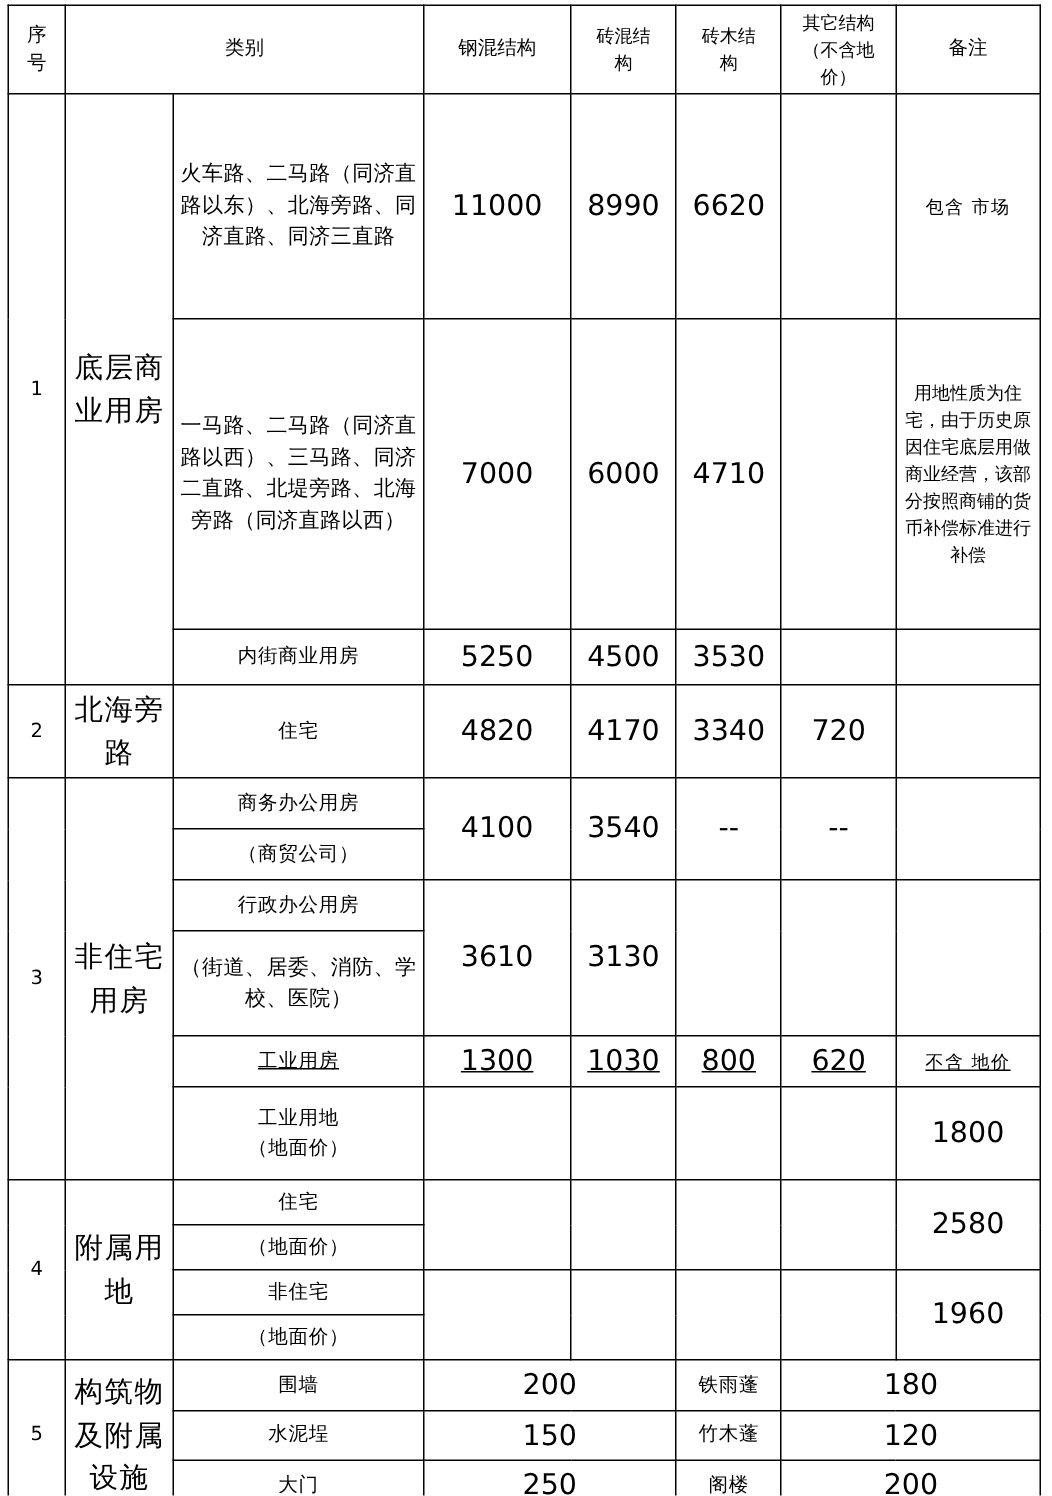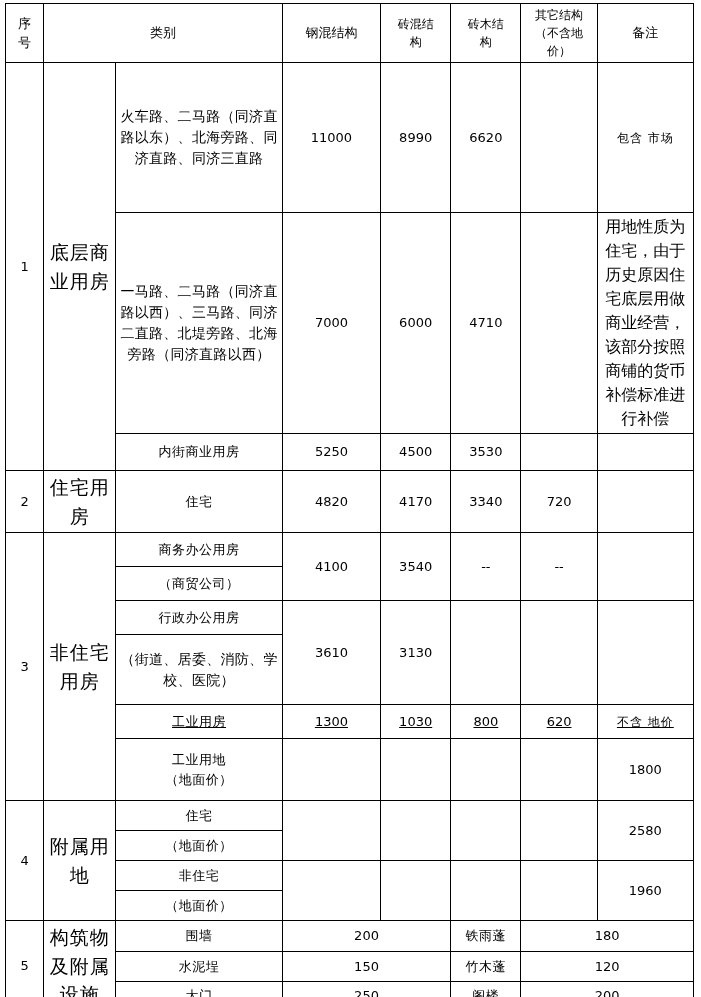--- a/index.html
+++ b/index.html
@@ -56,28 +56,28 @@
     font-size: 13px;
     letter-spacing: 0.5px;
   }
   .sub-long {
     font-size: 14px;
     line-height: 1.55;
     letter-spacing: 0.3px;
     padding: 4px 6px;
   }
   .num {
-    font-size: 13px;
+    font-size: 19px;
   }
   .note-sm {
     font-size: 12px;
     letter-spacing: 1px;
   }
   .tall-note {
-    font-size: 16px;
+    font-size: 12px;
     line-height: 1.6;
     padding: 4px 6px;
   }
   .c-idx { width: 38px; }
   .c-cat { width: 72px; }
   .c-sub { width: 166px; }
   .c-v1 { width: 98px; }
   .c-v2 { width: 70px; }
   .c-v3 { width: 70px; }
   .c-v4 { width: 76px; }
@@ -141,21 +141,21 @@
         <td class="sub">内街商业用房</td>
         <td class="num">5250</td>
         <td class="num">4500</td>
         <td class="num">3530</td>
         <td class="num"></td>
         <td class="note-sm"></td>
       </tr>
 
       <tr style="height:46px;">
         <td class="idx">2</td>
-        <td class="cat">住宅用房</td>
+        <td class="cat">北海旁路</td>
         <td class="sub">住宅</td>
         <td class="num">4820</td>
         <td class="num">4170</td>
         <td class="num">3340</td>
         <td class="num">720</td>
         <td class="note-sm"></td>
       </tr>
 
       <tr style="height:34px;">
         <td class="idx" rowspan="6">3</td>

